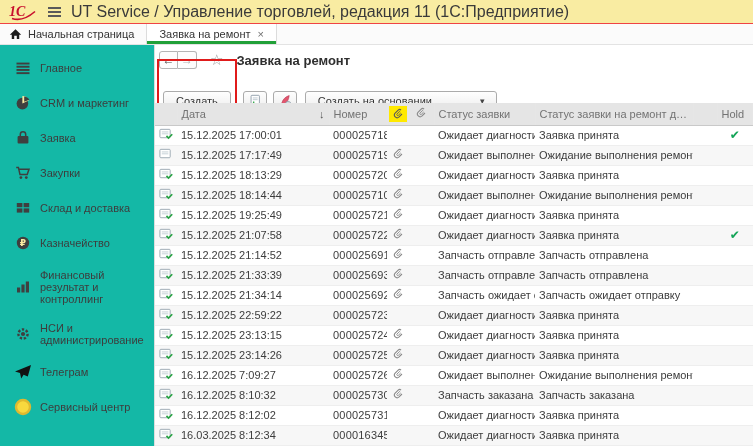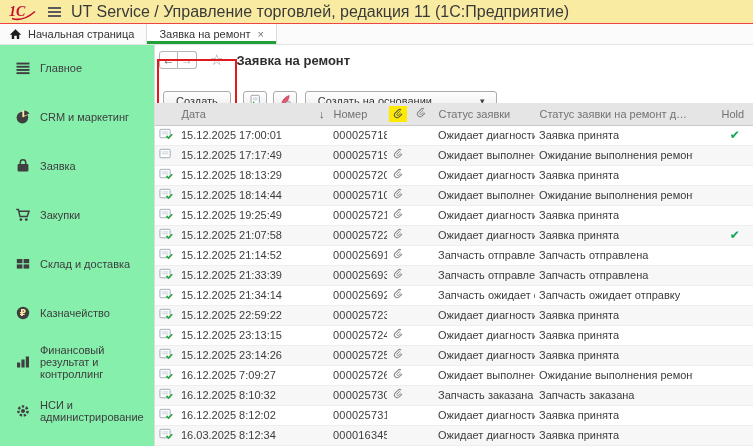--- a/index.html
+++ b/index.html
@@ -17,22 +17,22 @@
   .tabbar { height:21px; background:#fbfbfb; border-bottom:1px solid #e3e3e3; display:flex; align-items:stretch; }
   .home-seg { display:flex; align-items:center; gap:6px; padding:0 12px 0 9px; }
   .home-seg span { color:#333;text-align:right; }
   .tab { position:relative; display:flex; align-items:center; gap:7px; padding:0 12px;
     background:#fff; border-left:1px solid #dcdcdc; border-right:1px solid #dcdcdc; }
   .tab .underline { position:absolute; left:0; right:0; bottom:0; height:3px; background:#21a038; }
   .tab .close { color:#6f6f6f; font-size:11px; cursor:pointer; }
 
   
   .layout { display:flex; height:401px; }
-  .sidebar { width:155px; background:#86efac; border-right:1px solid #ddd; padding:12px 0 0 0;
-    display:flex; flex-direction:column; gap:27px; flex:none; }
+  .sidebar { width:155px; background:#14b8a6; border-right:1px solid #ddd; padding:12px 0 0 0;
+    display:flex; flex-direction:column; gap:13px; flex:none; }
   .side-item { display:flex; align-items:center; gap:8px; padding:2px 6px 2px 14px; cursor:pointer; min-height:22px; }
   .side-item .ic { width:18px; flex:none; display:flex; justify-content:center; }
   .side-item .lbl { color:#3d3d3d; line-height:12px; }
 
   .main { flex:1; display:flex; flex-direction:column; background:#fff; min-width:0; }
 
   
   .navrow { height:26px; display:flex; align-items:center; padding:4px 0 0 4px; gap:13px; }
   .histgroup { display:flex; }
   .histbtn { width:19px; height:18px; border:1px solid #b5b5b5; background:#fdfdfd;

